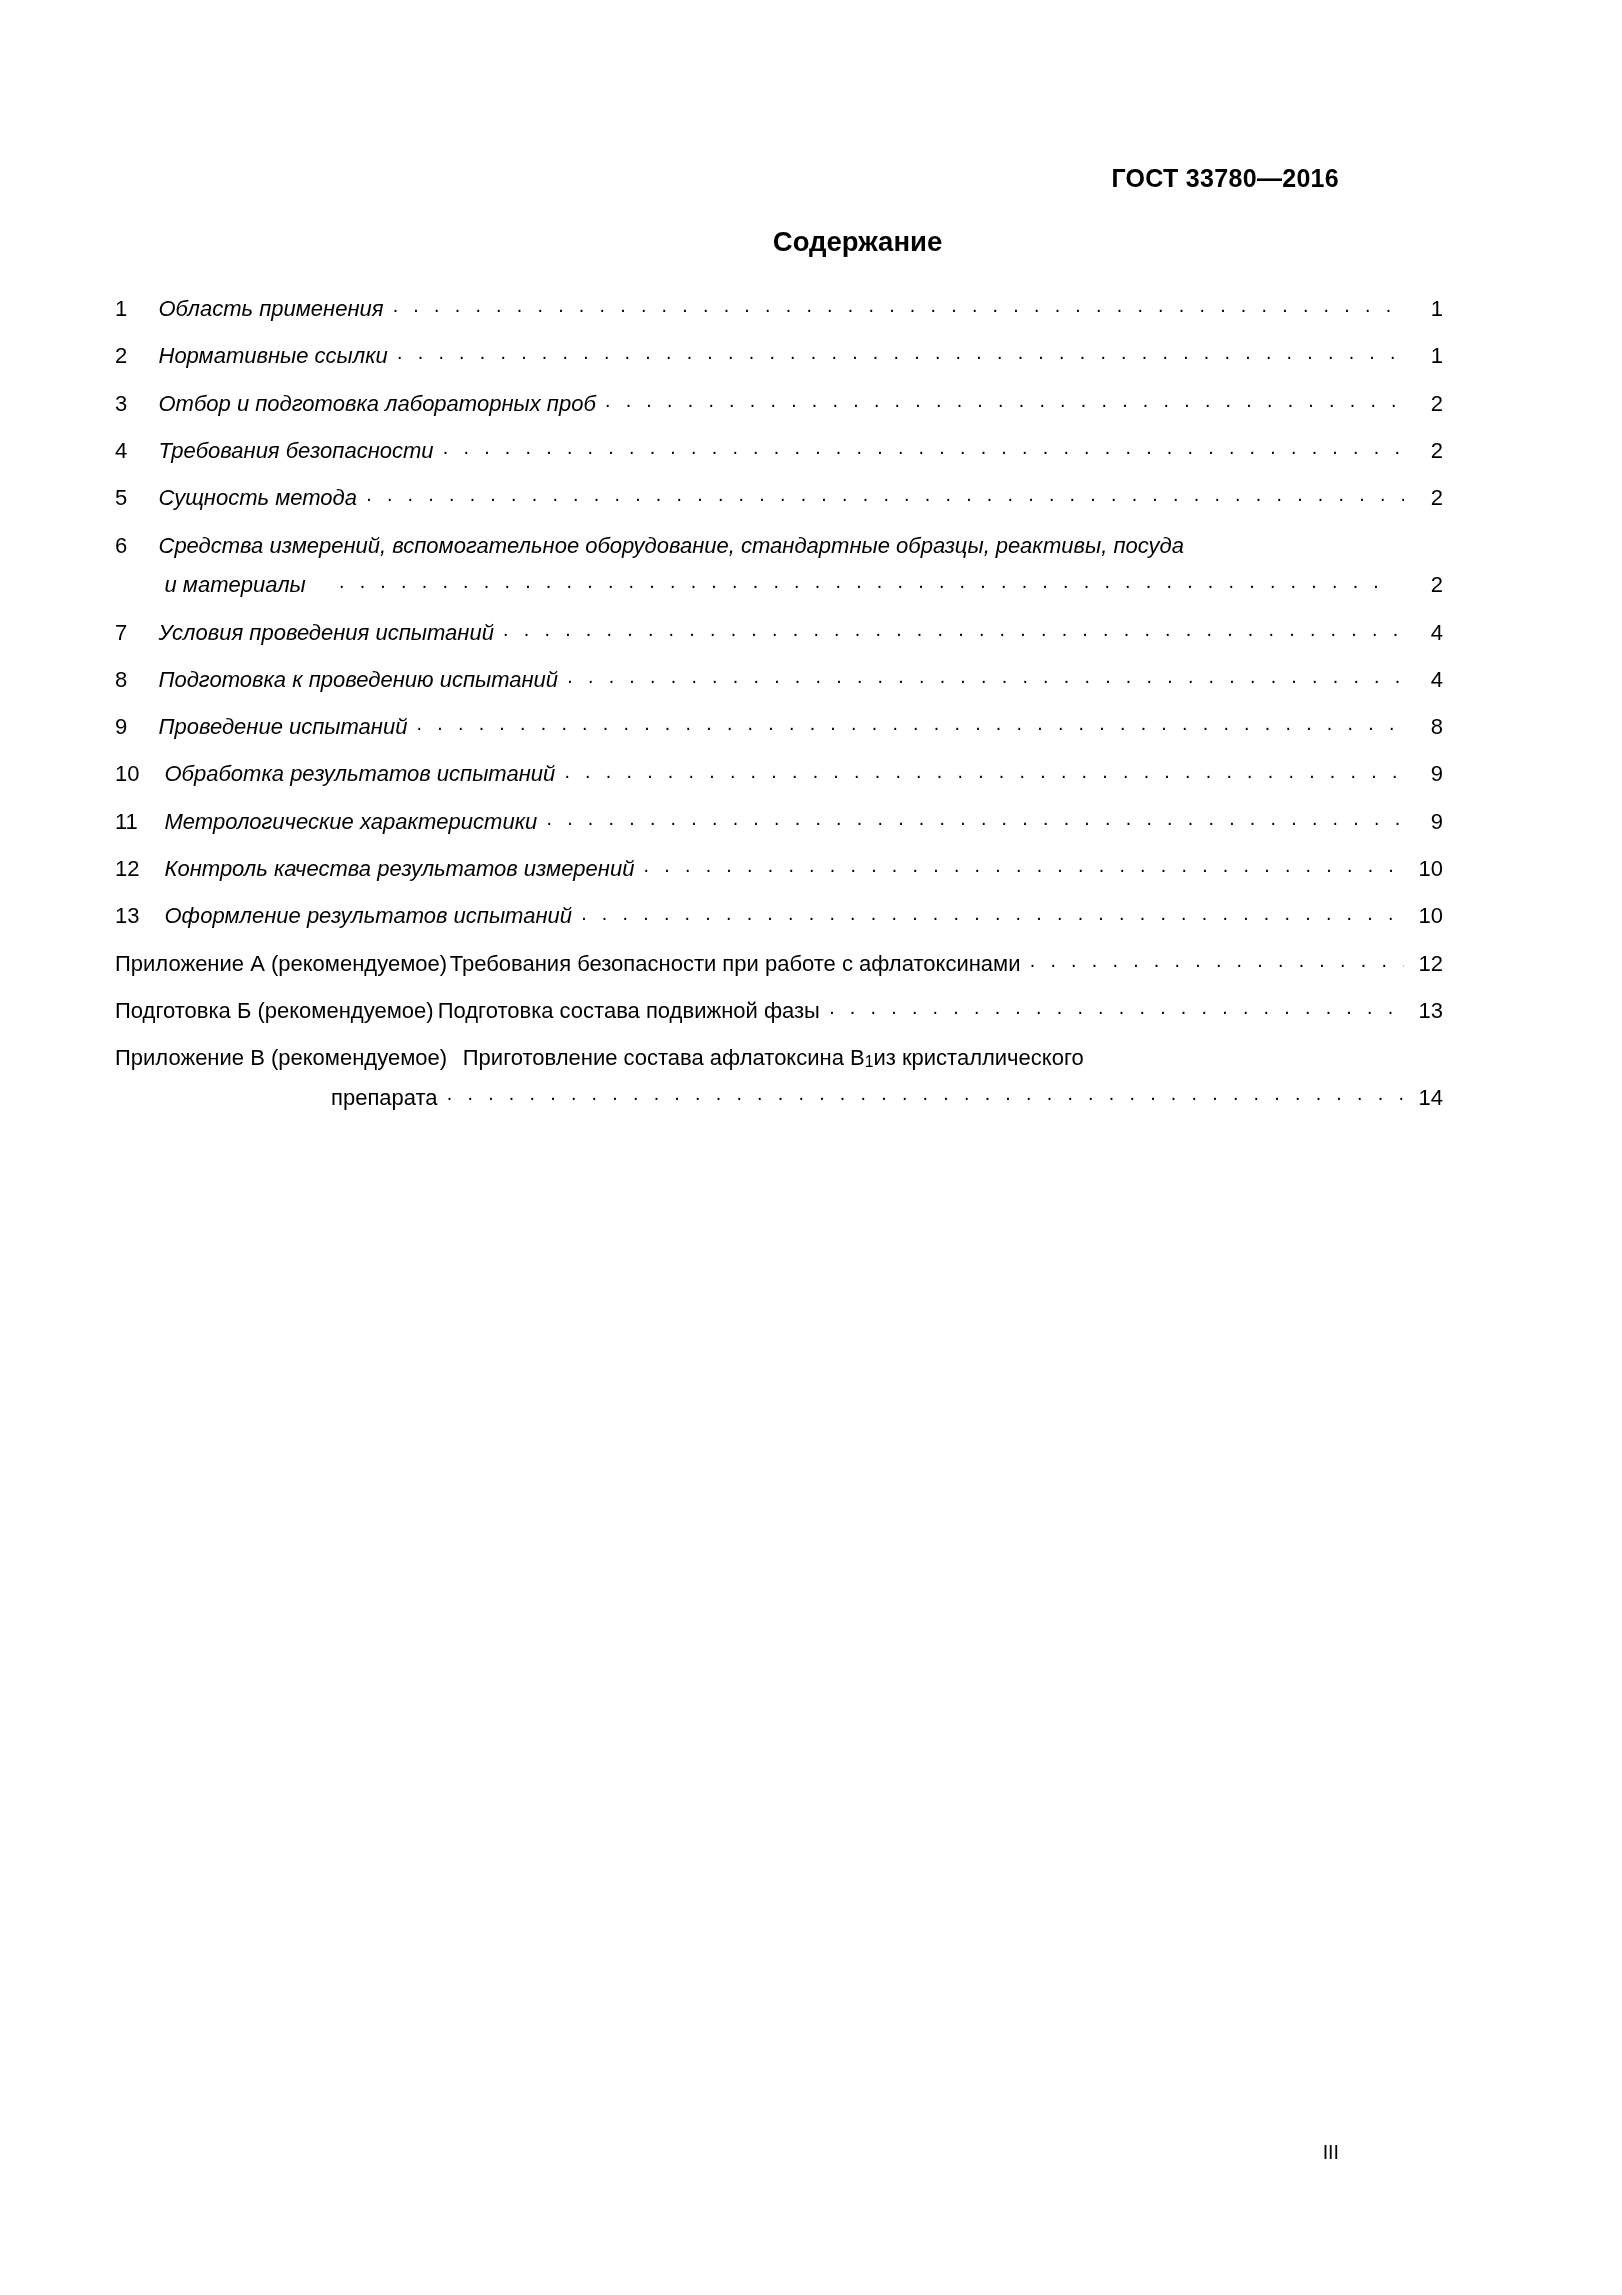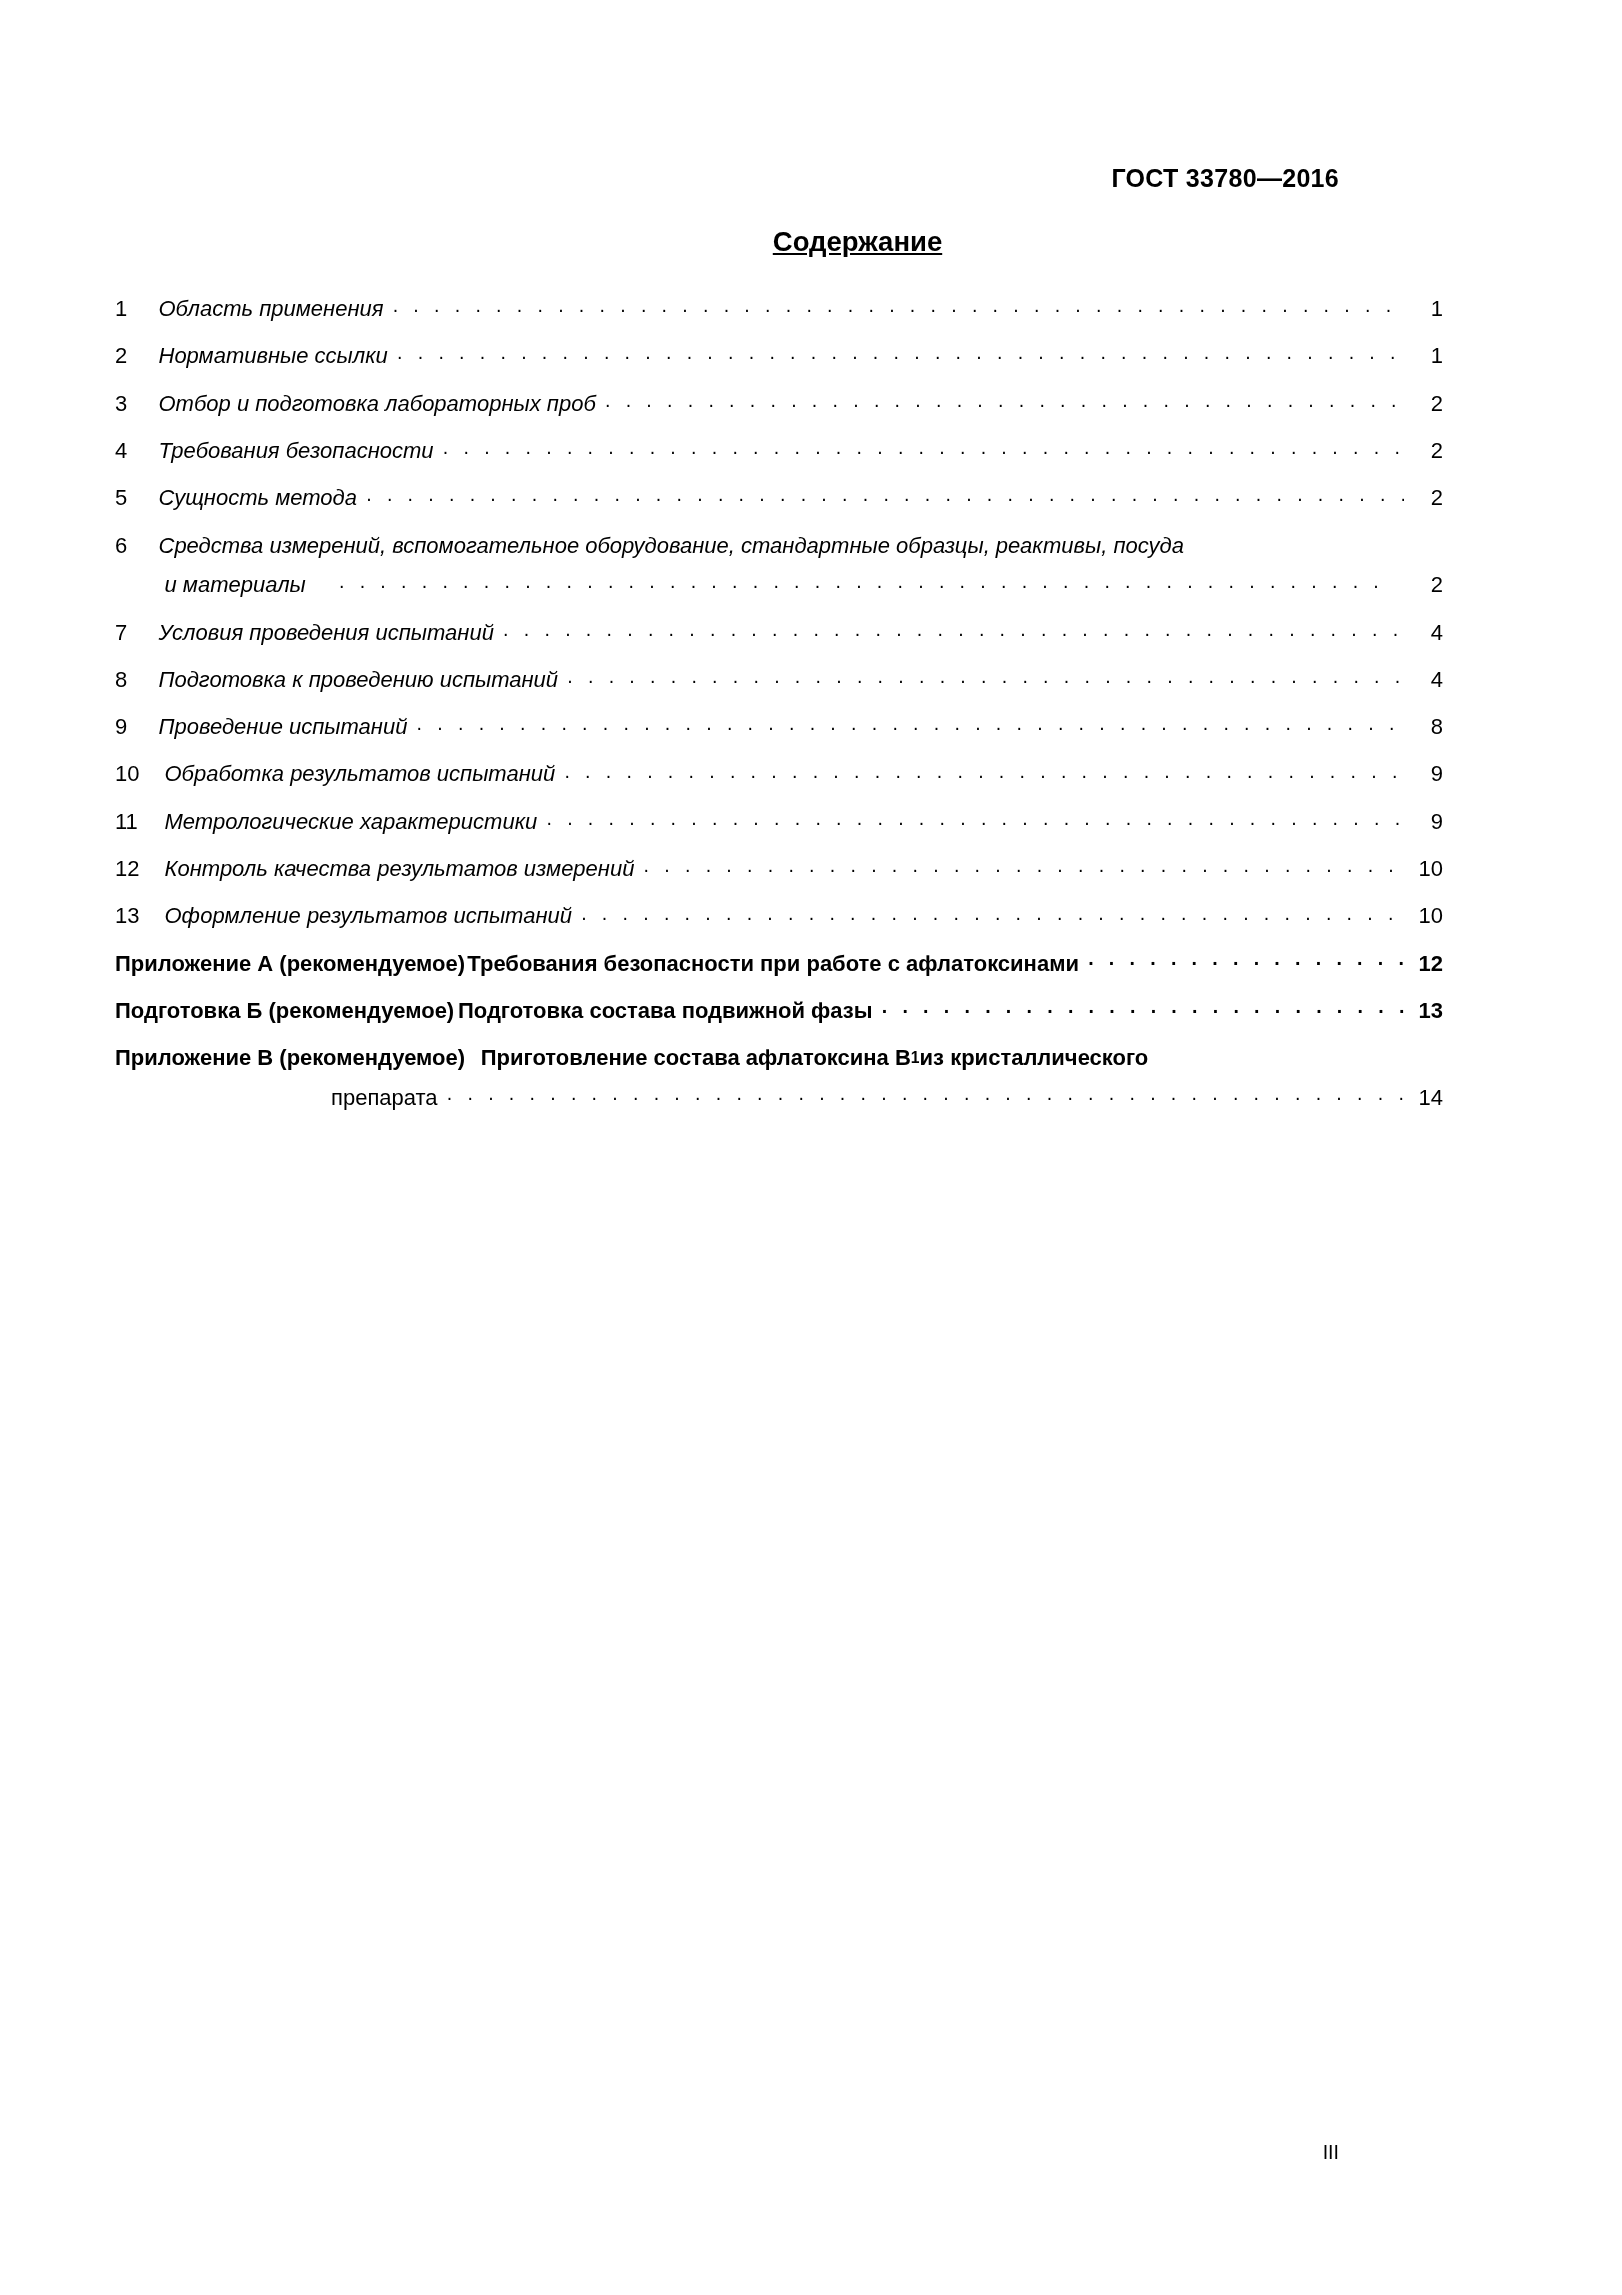--- a/index.html
+++ b/index.html
@@ -34,21 +34,20 @@
   .toc-title {
     position: absolute;
     top: 226px;
     left: 0;
     width: 1623px;
     text-align: center;
     font-size: 27.5px;
     font-weight: bold;
     padding-left: 92px;
     box-sizing: border-box;
-    text-decoration: underline;
   }
   .toc {
     position: absolute;
     top: 294px;
     left: 115px;
     width: 1328px;
   }
   .toc-row {
     display: flex;
     align-items: baseline;
@@ -100,26 +99,25 @@
     margin-bottom: 18.3px;
     white-space: nowrap;
     padding-left: 43px;
     gap: 24px;
   }
   .nodots {
     flex: 1 1 auto;
   }
   .app-row {
     display: flex;
-    align-items: center;
-    font-size: 22px;
-    line-height: 1.32;
-    margin-bottom: 18.3px;
-    white-space: nowrap;
-    font-weight: bold;
+    align-items: flex-end;
+    font-size: 22px;
+    line-height: 1.32;
+    margin-bottom: 18.3px;
+    white-space: nowrap;
   }
   .app-label {
     flex: 0 0 auto;
   }
   .app-gap {
     display: inline-block;
     width: 15.7px;
   }
   .app-cont {
     display: flex;

